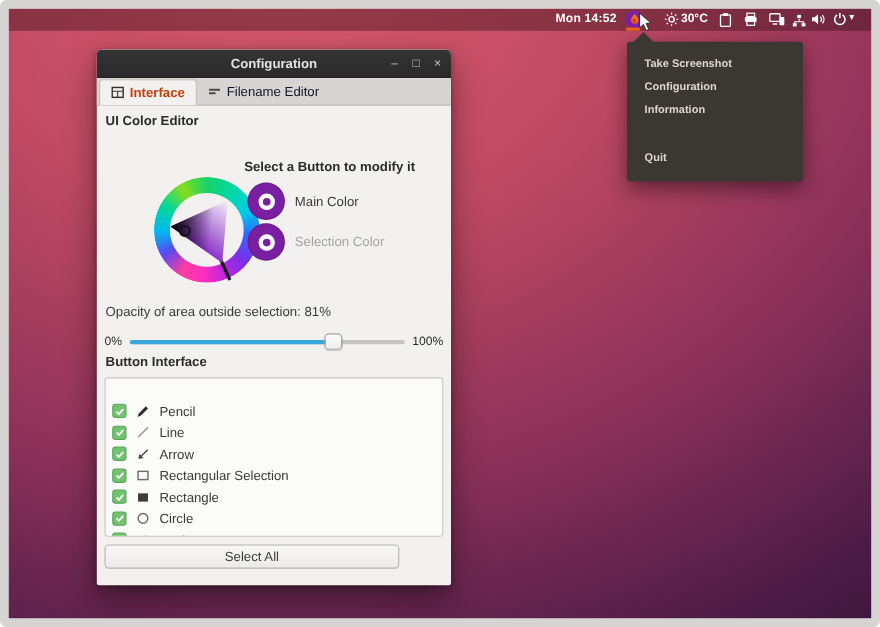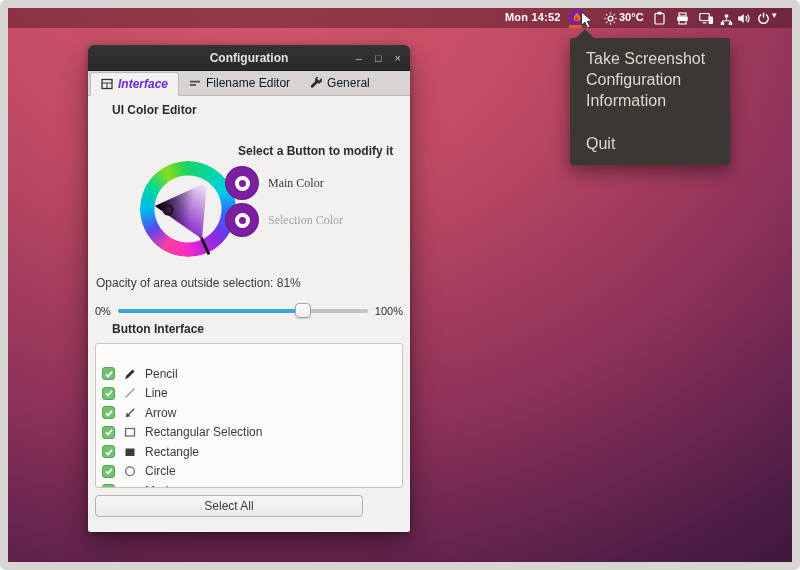--- a/index.html
+++ b/index.html
@@ -23,62 +23,62 @@
   .temp { position:absolute; left:611px; top:3px; font-size:11px; font-weight:bold; }
   .chev { position:absolute; left:764px; top:2px; font-size:9px; color:#fff; }
 
   
   .menu { position:absolute; left:562px; top:30px; width:160px; height:127px;
       background:#3b3733; border-radius:3px; box-shadow:0 6px 18px rgba(0,0,0,.45);
       padding-top:10px; z-index:20; }
   .menu .notch { position:absolute; left:5px; top:-9px; width:0; height:0;
       border-left:10px solid transparent; border-right:10px solid transparent;
       border-bottom:10px solid #3b3733; }
-  .menu-item { height:21px; line-height:21px; padding-left:16px; font-size:16px;
-      color:#ddd8d1; cursor:default; }
+  .menu-item { height:21px; line-height:21px; padding-left:16px; font-size:10px;
+      color:#ddd8d1; cursor:default;font-weight:bold; }
   .menu-spacer { height:22px; }
 
   
   .window { position:absolute; left:80px; top:37px; width:322px; height:487px;
       background:#f2f1f0; border-radius:5px 5px 2px 2px;
       box-shadow:0 12px 30px rgba(0,0,0,.4), 0 2px 6px rgba(0,0,0,.3); z-index:10; }
   .titlebar { height:26px; background:linear-gradient(#343434,#2a2a2a); border-radius:5px 5px 0 0;
       display:flex; align-items:center; position:relative; border-bottom:1px solid #1f1f1f; }
   .title { flex:1; text-align:center; color:#e3e3e3; font-size:12px; font-weight:bold; }
   .win-btns { position:absolute; right:9px; top:0; height:26px; display:flex; gap:13px; align-items:center; }
   .win-btn { color:#c2c2c2; font-size:11px; line-height:1; cursor:default; }
 
   .tabbar { height:25px; background:#d8d4d1; display:flex; align-items:flex-end;
       border-bottom:1px solid #bcb8b4; padding-left:2px; }
   .tab { display:flex; align-items:center; gap:5px; font-size:12px; color:#0f172a;
       padding:4px 10px 5px 10px; height:24px; }
   .tab.active { background:#f2f1f0; border:1px solid #bcb8b4; border-bottom:1px solid #f2f1f0;
-      border-radius:3px 3px 0 0; margin-bottom:-1px; font-weight:bold; color:#6d28d9;font-style:italic; }
+      border-radius:3px 3px 0 0; margin-bottom:-1px; font-weight:bold; color:#c2410c; }
 
   .content { position:relative; height:436px; font-size:12px; color:#3a3a3a; }
-  .h-bold { position:absolute; font-weight:bold; color:#2b2b2b; font-size:12px;margin-left:16px; }
+  .h-bold { position:absolute; font-weight:bold; color:#2b2b2b; font-size:12px; }
 
   
   .wheel-wrap { position:absolute; left:52px; top:65px; width:96px; height:96px; }
   .wheel-ring { position:absolute; inset:0; border-radius:50%;
       background:conic-gradient(from 0deg,
         #18d268 0deg,#00d8a8 35deg,#00cde8 65deg,#2f6bff 95deg,#7a2fe8 130deg,
         #c424dd 160deg,#ff2ebe 185deg,#ff3da0 210deg,#5a48f0 240deg,#00b8f0 268deg,
         #00d898 300deg,#86dc1c 330deg,#18d268 360deg);
       -webkit-mask:radial-gradient(circle closest-side, transparent 0 33px, #000 34px);
       mask:radial-gradient(circle closest-side, transparent 0 33px, #000 34px); }
   .wheel-overlay { position:absolute; inset:0; }
 
   .prompt { position:absolute; left:134px; top:48px; width:210px; }
 
   .color-btn { position:absolute; width:34px; height:34px; border-radius:50%;
       background:#7b1fa2; display:flex; align-items:center; justify-content:center;
       box-shadow:inset 0 0 0 1px rgba(0,0,0,.15); cursor:pointer; }
   .color-btn .ring { width:15px; height:15px; border:4px solid #fff; border-radius:50%; }
-  .cb-label { position:absolute; left:180px;font-family:Liberation Serif, serif; }
+  .cb-label { position:absolute; left:180px; }
   .cb-label.muted { color:#a8a49f; }
 
   
   .slider-row { position:absolute; left:7px; top:207px; width:308px; height:16px;
       display:flex; align-items:center; gap:7px; }
   .slider-track { position:relative; flex:1; height:4px; background:#c6c3c0; border-radius:2px; }
   .slider-fill { position:absolute; left:0; top:0; bottom:0; background:#39a7dd; border-radius:2px; }
   .slider-handle { position:absolute; top:-6px; width:16px; height:15px; background:linear-gradient(#fbfbfa,#efeeec);
       border:1px solid #a8a4a0; border-radius:4px; box-shadow:0 1px 1px rgba(0,0,0,.15); cursor:pointer; }
   .s-label { font-size:11px; color:#2d2d2d; }
@@ -219,28 +219,20 @@
         <span>Interface</span>
       </div>
       <div class="tab">
         <span class="tool-ic">
           <svg width="12" height="12" viewBox="0 0 12 12">
             <line x1="1" y1="4.6" x2="11" y2="4.6" stroke="#4a4a4a" stroke-width="1.7"></line>
             <line x1="1" y1="7.8" x2="7" y2="7.8" stroke="#4a4a4a" stroke-width="1.7"></line>
           </svg>
         </span>
         <span>Filename Editor</span>
-      </div>
-      <div class="tab">
-        <span class="tool-ic">
-          <svg width="13" height="13" viewBox="0 0 13 13">
-            <path d="M12 3.2 a3.2 3.2 0 0 1-4.5 2.9 L3.3 10.3 a1.45 1.45 0 0 1-2.05-2.05 L5.4 4 a3.2 3.2 0 0 1 2.9-4.5 L7.2 2 l1.8 1.8 L11.4 1 Z" fill="#2e2e2e"></path>
-          </svg>
-        </span>
-        <span>General</span>
       </div>
     </div>
 
     <div class="content">
 
       <div class="h-bold" style="left:8px;top:7px">UI Color Editor</div>
 
       <div class="h-bold prompt">Select a Button to modify it</div>
 
       <div class="wheel-wrap">

